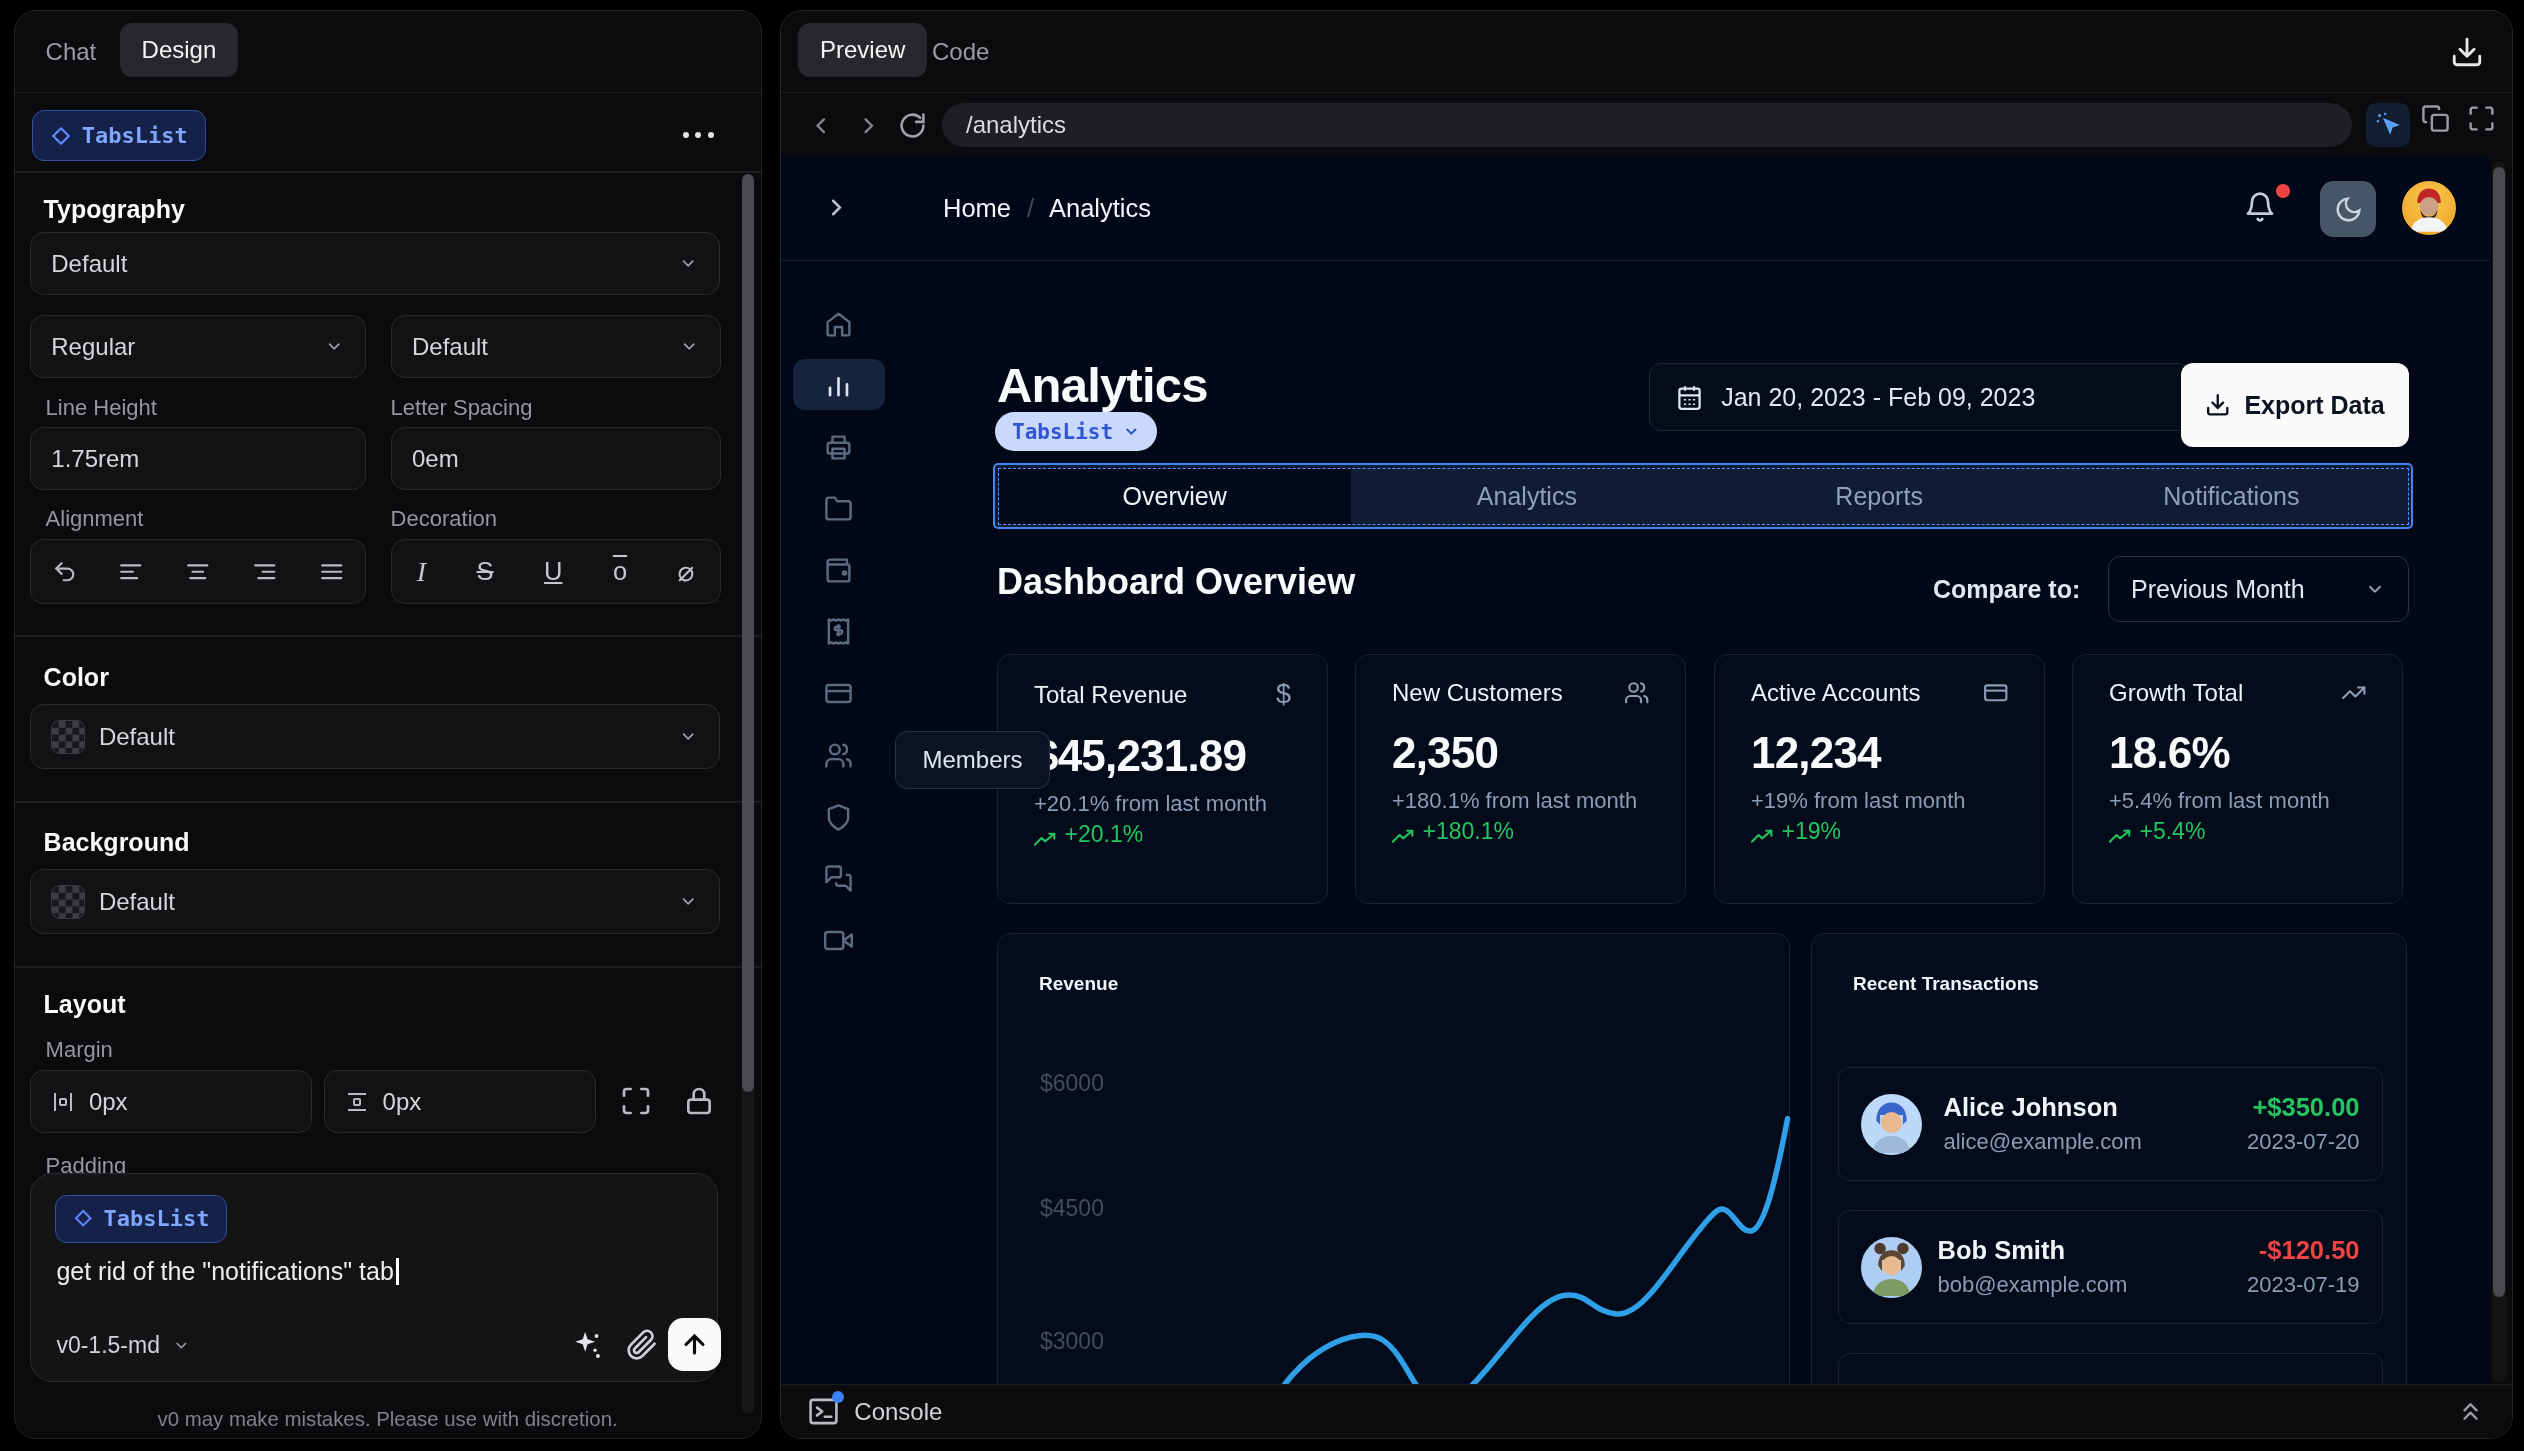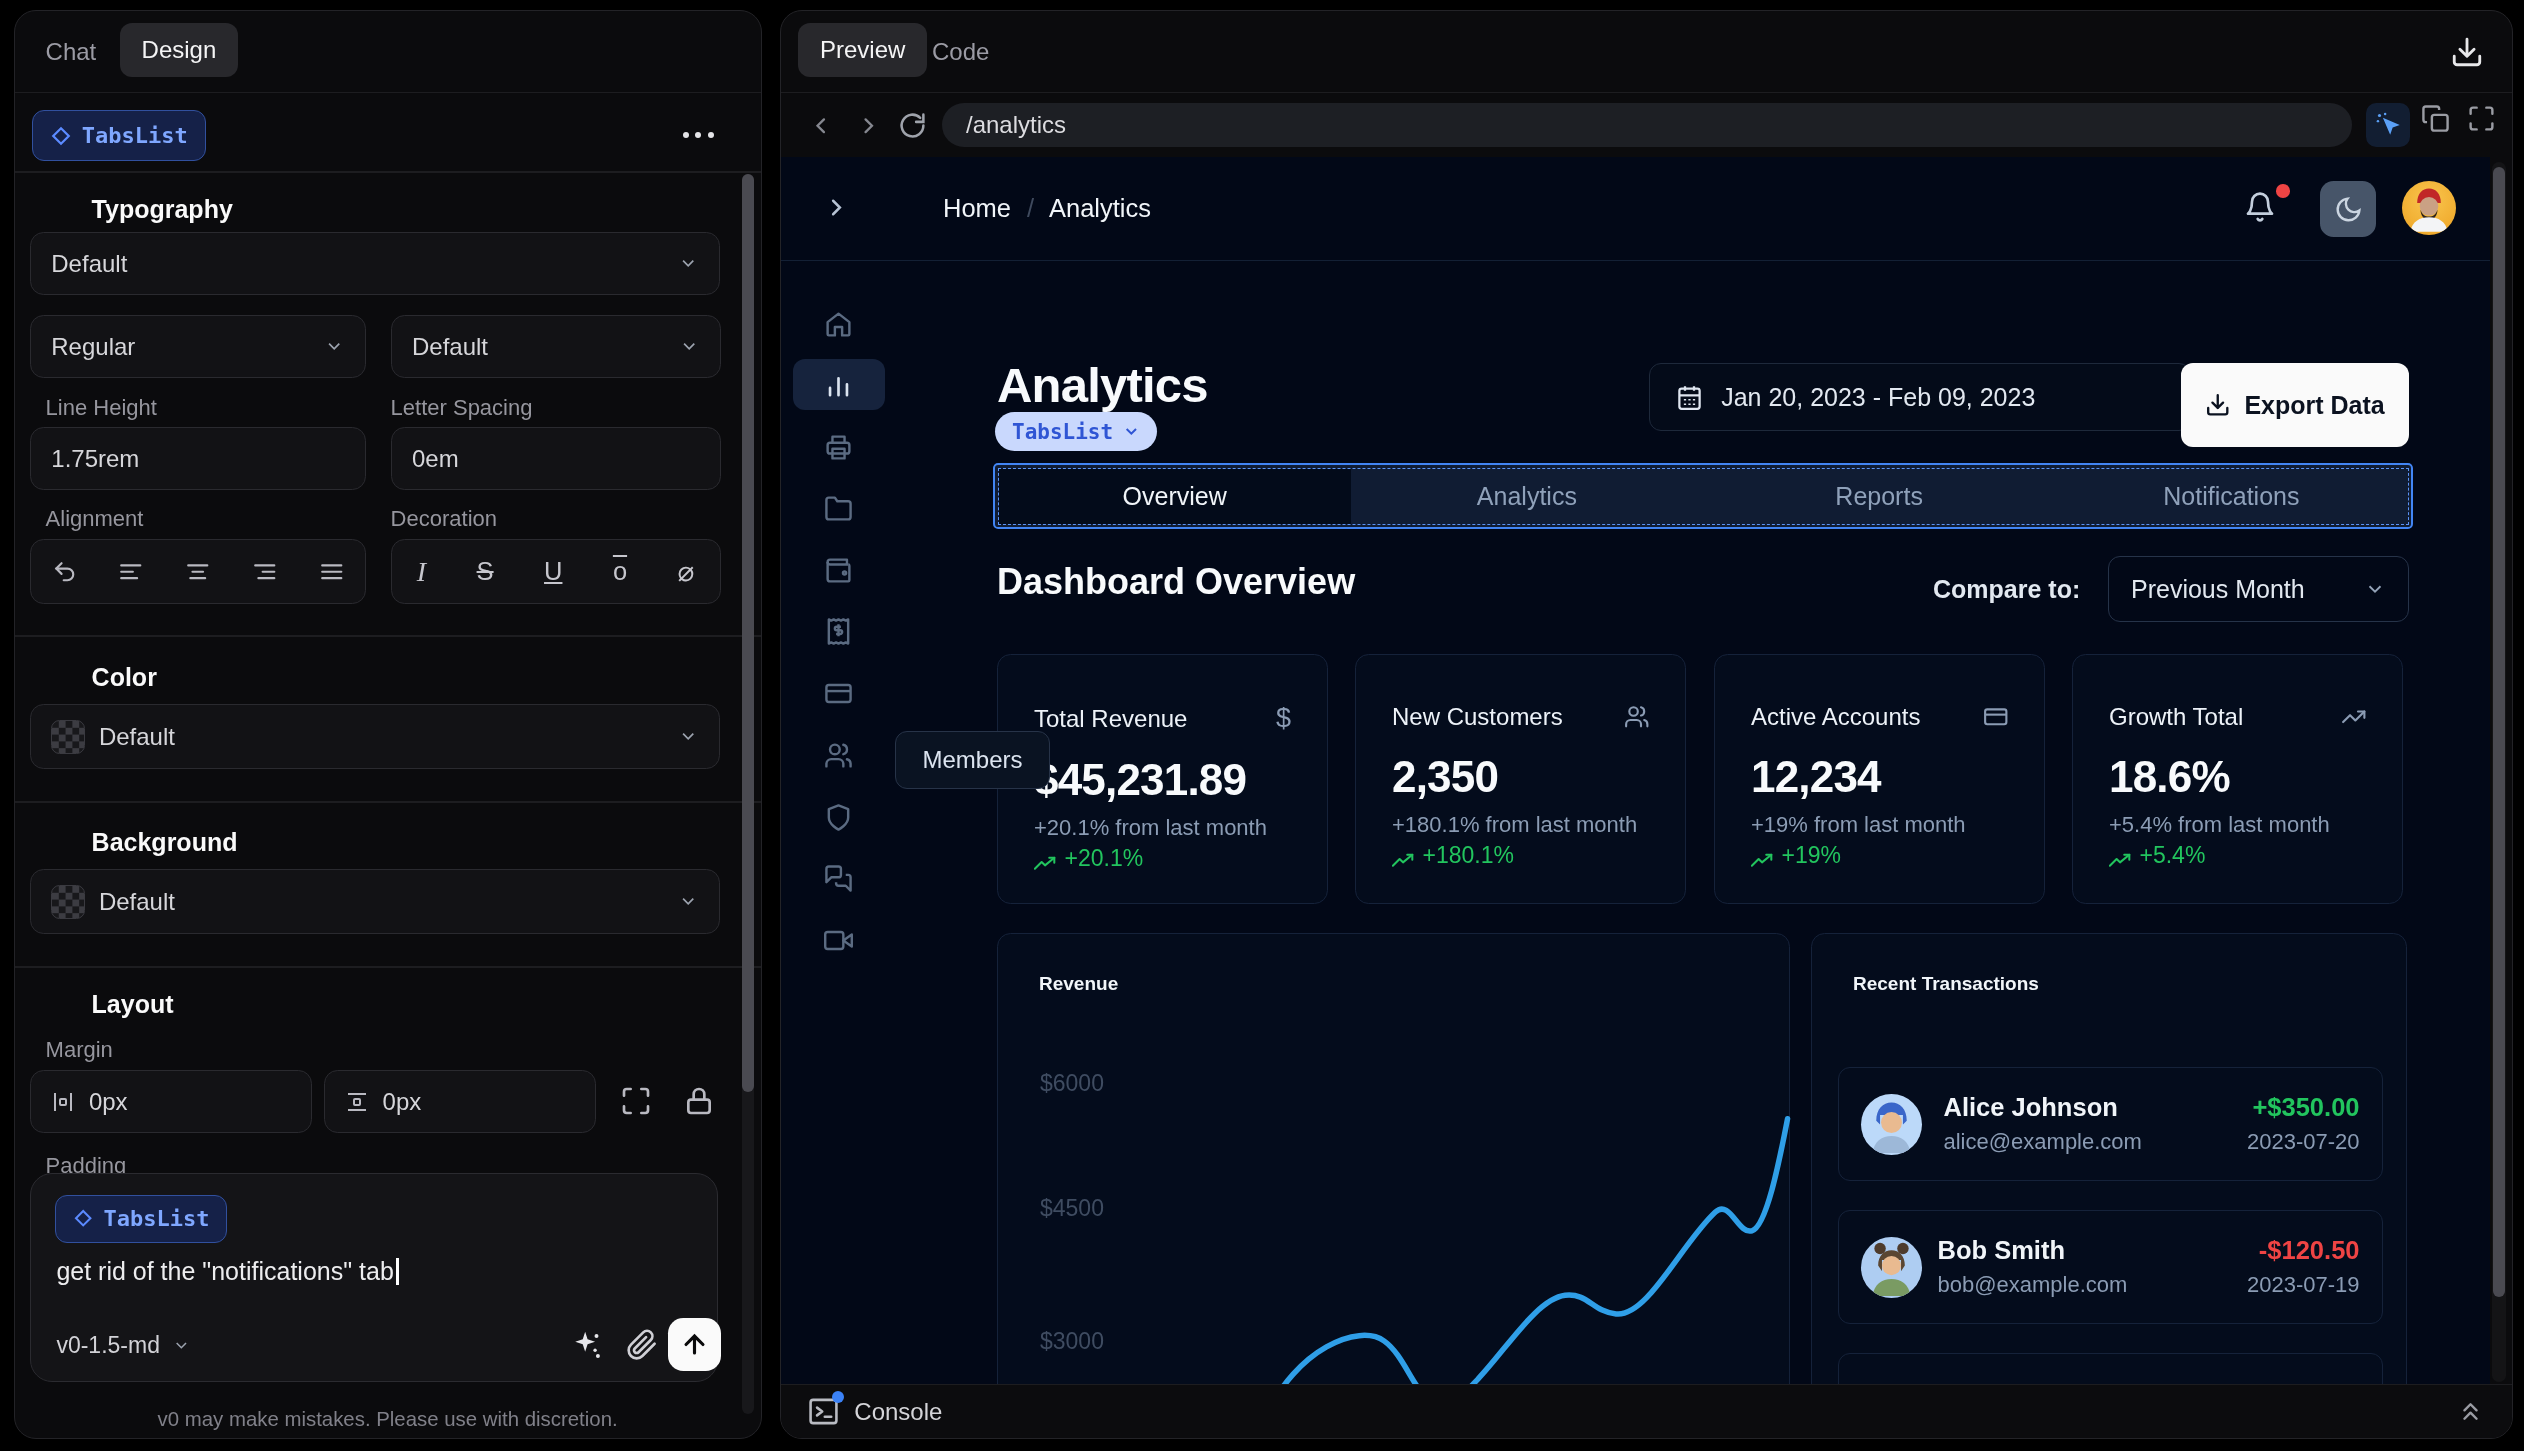--- a/index.html
+++ b/index.html
@@ -15,21 +15,21 @@
   .hdr { position:absolute; left:0; top:0; width:100%; height:82px; border-bottom:1.7px solid #1d1d20; }
   .ghost-tab { position:absolute; font-size:24px; color:#9b9ba4; cursor:pointer; }
   .pill-tab { position:absolute; background:#28282c; border-radius:12px; font-size:24px; color:#f5f5f6; padding:12.7px 22px; cursor:pointer; }
 
   .chip-dark { display:inline-flex; align-items:center; gap:10.2px; background:#152148; border:1.7px solid #31509e; border-radius:12px; height:51px; padding:0 17px; color:#7fa7ff; font-family:"DejaVu Sans Mono",monospace; font-size:22px; font-weight:bold; }
   .dots { display:flex; gap:6.8px; }
   .dots i { width:6px; height:6px; border-radius:50%; background:#e4e4e7; }
 
   .divider { position:absolute; left:0; width:100%; height:1.7px; background:#1d1d20; }
 
-  .shead { position:absolute; font-size:25px; font-weight:700; color:#fafafa;margin-left:48px; }
+  .shead { position:absolute; font-size:25px; font-weight:700; color:#fafafa; }
   .sublbl { position:absolute; font-size:22px; color:#96969e; }
   .inp { position:absolute; border:1.7px solid #2a2a2f; background:#121215; border-radius:13.6px; display:flex; align-items:center; padding:0 20.4px; font-size:24px; color:#d6d6da; gap:13.6px; }
   .inp .chev { margin-left:auto; }
   .igroup { position:absolute; border:1.7px solid #2a2a2f; background:#121215; border-radius:13.6px; display:flex; align-items:center; justify-content:space-around; color:#b9b9c1; }
   .swatch { width:34px; height:34px; border-radius:8.5px; border:1.7px solid #3a3a40; background:repeating-conic-gradient(#3c3c42 0% 25%, #18181b 0% 50%) 0 0/13.6px 13.6px; flex:none; }
 
   .deco { font-size:25.5px; color:#c6c6cd; }
   .deco-i { font-family:"Liberation Serif",serif; font-style:italic; font-size:28px; }
   .deco-s { text-decoration:line-through; }
   .deco-u { text-decoration:underline; }
@@ -79,21 +79,21 @@
 
   .tabswrap { position:absolute; left:212px; top:306px; width:1420px; height:66px; border:2.5px solid #4285f4; border-radius:5.1px; background:#101c33; padding:2.5px; }
   .tabsinner { width:100%; height:100%; border:1.7px dashed #5b93f6; display:flex; }
   .tab { flex:1; display:flex; align-items:center; justify-content:center; font-size:25px; color:#8fa1ba; cursor:pointer; }
   .tab.active { background:#030b1a; color:#f1f5f9; }
 
   .sec-title { position:absolute; left:216px; top:404px; font-size:36px; font-weight:800; color:#f8fafc; }
   .cmp-lbl { position:absolute; left:1152px; top:418px; font-size:25px; color:#e2e8f0; font-weight:600; }
   .cmp-sel { position:absolute; left:1327px; top:399px; width:301px; height:66px; border:1.7px solid #263349; border-radius:12px; display:flex; align-items:center; padding:0 22px; font-size:25px; color:#e2e8f0; gap:13.6px; cursor:pointer; }
 
-  .scard { position:absolute; top:497px; width:331px; height:250px; background:#040c1c; border:1.7px solid #15223a; border-radius:13.6px; padding:48px 36px; }
+  .scard { position:absolute; top:497px; width:331px; height:250px; background:#040c1c; border:1.7px solid #15223a; border-radius:13.6px; padding:24px 36px; }
   .sc-h { display:flex; justify-content:space-between; align-items:center; font-size:24px; color:#edf2f8; font-weight:500; }
   .sc-ic { color:#8b9cb4; }
   .sc-v { margin-top:20.4px; font-size:44px; font-weight:800; color:#f8fafc; letter-spacing:-0.8px; }
   .sc-s { margin-top:10.2px; font-size:22px; color:#8b9cb4; }
   .sc-t { margin-top:4px; font-size:23px; color:#22c55e; display:flex; align-items:flex-end; gap:8.5px; }
 
   .bigcard { position:absolute; top:776px; height:510px; background:#040c1c; border:1.7px solid #15223a; border-radius:13.6px; }
   .card-title { position:absolute; left:41px; top:39px; font-size:19px; font-weight:700; color:#f1f5f9; }
   .ytick { position:absolute; left:42px; font-size:23px; color:#3f4c61; }
 

